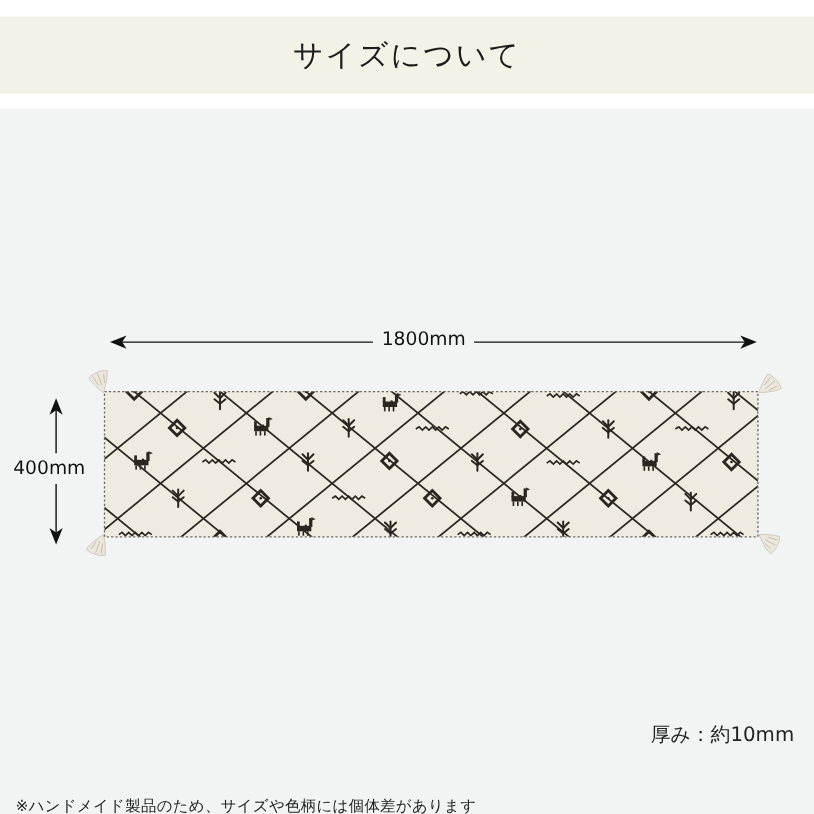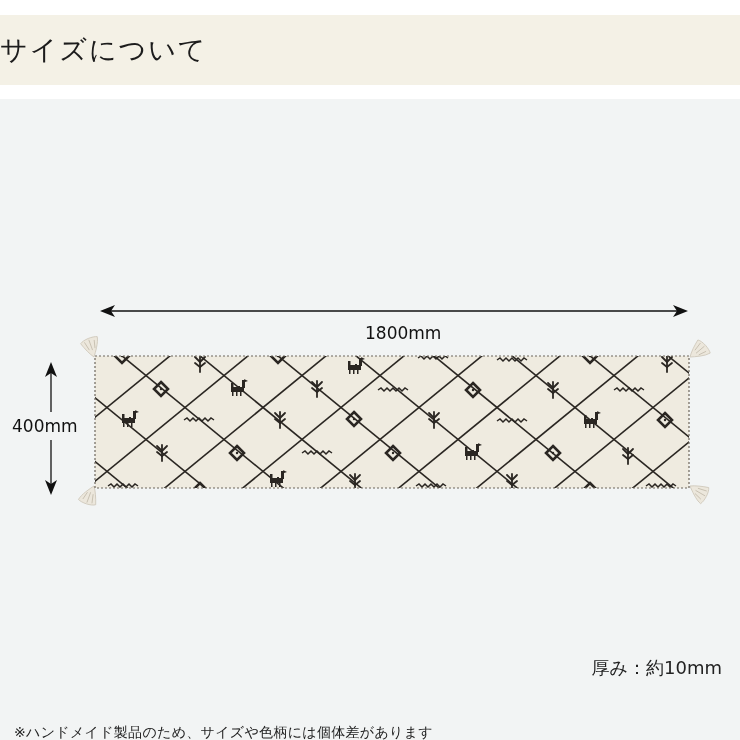--- a/index.html
+++ b/index.html
@@ -5,35 +5,35 @@
   html, body { margin: 0; padding: 0; }
   body {
     width: 740px; height: 740px; position: relative; overflow: hidden;
     background: #ffffff;
     font-family: "DejaVu Sans", "Liberation Sans", sans-serif;
     color: #1a1a1a;
   }
   .header-band {
     position: absolute; left: 0; top: 15px; width: 740px; height: 70px;
     background: #f4f1e6;
-    display: flex; align-items: center; 
+    display: flex; align-items: center; justify-content: center;
   }
   .header-title {
     font-size: 27px; letter-spacing: 2px; color: #1c1c1c; font-weight: normal;
   }
   .panel {
     position: absolute; left: 0; top: 99px; width: 740px; height: 641px;
     background: #f2f4f4;
   }
   .rug-svg { position: absolute; left: 0; top: 0; }
   .dim-label {
     position: absolute; font-size: 17px; color: #111;
     background: #f2f4f4; line-height: 20px;
   }
-  .dim-width { left: 357px; top: 200px; padding: 0 8px; margin-top: 24px; }
+  .dim-width { left: 339px; top: 200px; padding: 0 8px; }
   .dim-height { left: 12px; top: 313px; padding: 4px 0; }
   .thickness {
     position: absolute; right: 18px; top: 557px; font-size: 18px; color: #222;
   }
   .note {
     position: absolute; left: 14px; top: 606px; font-size: 14px; color: #222;
     letter-spacing: 0.3px;
     margin-top: 19px;
   }
 </style>

